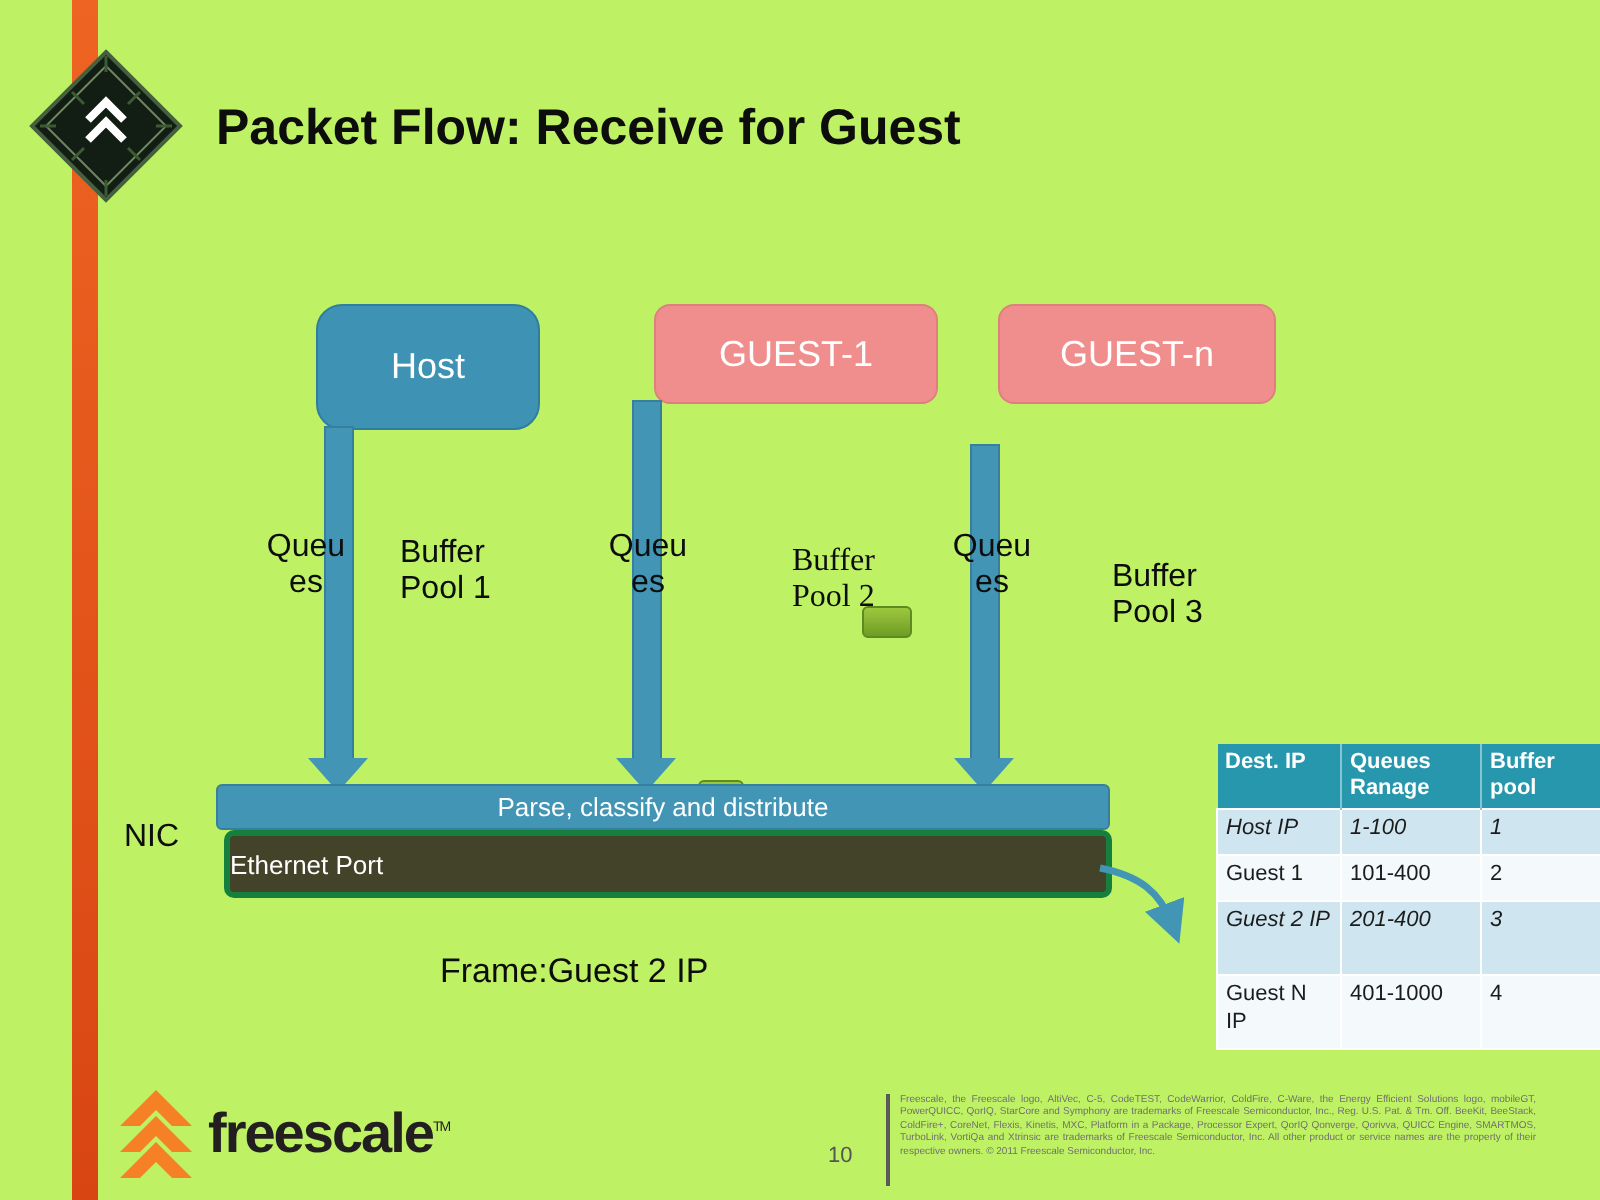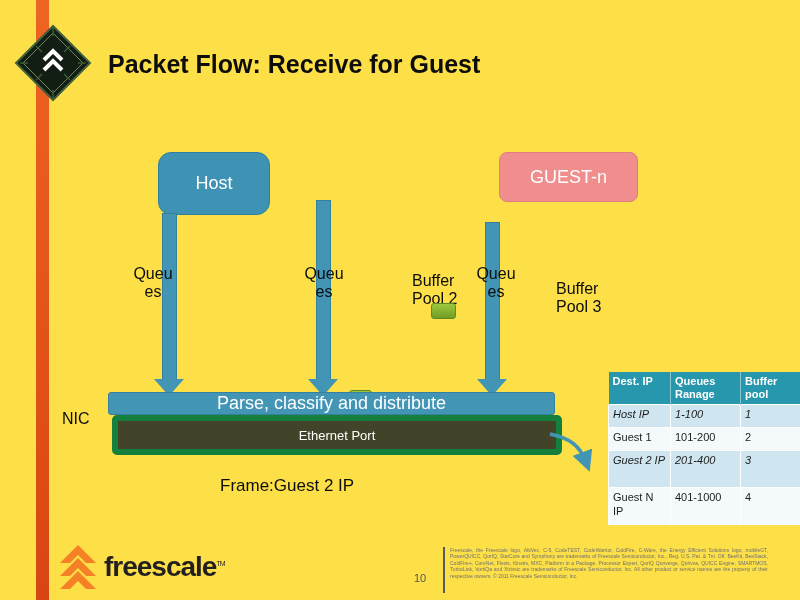--- a/index.html
+++ b/index.html
@@ -1,16 +1,16 @@
 <!DOCTYPE html>
 <html><head>
 <meta charset="utf-8">
 <style>
   html,body{margin:0;padding:0;background:#fff;}
-  .slide{position:relative;width:800px;height:600px;background:#fde047;overflow:hidden;
+  .slide{position:relative;width:800px;height:600px;background:#bef264;overflow:hidden;
          font-family:"Liberation Sans", sans-serif;color:#111;}
 
   
   .side-strip{position:absolute;left:36px;top:0;width:13px;height:600px;
               background:linear-gradient(180deg,#ee6422,#d84513);}
 
   
   .corner-logo{position:absolute;left:14px;top:24px;width:78px;height:78px;}
 
   
@@ -39,37 +39,37 @@
   .head3{left:477px;top:379px;}
 
   
   .lbl{position:absolute;font-size:16px;color:#0d0d0d;line-height:1.15;}
   .lbl-queues{width:44px;word-break:break-all;text-align:center;}
   .q1{left:131px;top:265px;}
   .q2{left:302px;top:265px;}
   .q3{left:474px;top:265px;}
   .bp{width:64px;}
   .bp1{left:200px;top:268px;}
-  .bp2{left:412px;top:272px;}
+  .bp2{left:396px;top:272px;font-family:Liberation Serif, serif;}
   .bp3{left:556px;top:280px;}
 
   
   .chip{position:absolute;border-radius:3px;border:1px solid #5d8b1f;
         background:linear-gradient(180deg,#9cc83e,#6f9c25);}
   .chip1{left:431px;top:303px;width:23px;height:14px;}
   .chip2{left:349px;top:390px;width:21px;height:14px;}
 
   
   .parse-bar{position:absolute;left:108px;top:392px;width:445px;height:21px;
              background:#4295b5;border:1px solid #37809d;border-radius:3px;
-             display:flex;align-items:flex-end;justify-content:center;
-             color:#fff;font-size:18px;}
+             display:flex;align-items:center;justify-content:center;
+             color:#fff;font-size:13px;}
   .eth-bar{position:absolute;left:112px;top:415px;width:438px;height:28px;
-           background:#43432a;border:6px solid #15803d;border-radius:5px;
-           display:flex;align-items:center;justify-content:center;
+           background:#43432a;border:3px solid #15803d;border-radius:5px;
+           display:flex;align-items:center;
            color:#fff;font-size:13px;}
   .nic-label{position:absolute;left:62px;top:410px;font-size:16px;color:#0d0d0d;}
   .frame-label{position:absolute;left:220px;top:476px;font-size:17px;color:#0d0d0d;}
 
   
   .curve{position:absolute;left:548px;top:430px;width:52px;height:42px;}
 
   
   .tbl-wrap{position:absolute;left:588px;top:372px;width:198px;margin-left:20px;}
   table.tbl{border-collapse:collapse;width:100%;table-layout:fixed;}
@@ -110,32 +110,36 @@
       <path d="M30,46 l9,-9 l9,9" stroke="#ffffff" stroke-width="4" fill="none"></path>
       <path d="M30,36 l9,-9 l9,9" stroke="#ffffff" stroke-width="4" fill="none"></path>
     </svg>
   </div>
 
   <div class="title">Packet Flow: Receive for Guest</div>
 
   <div class="node node-host">
     <span>Host</span>
   </div>
+  <div class="node node-guest1">
+    <span>GUEST-1</span>
+  </div>
   <div class="node node-guestn">
     <span>GUEST-n</span>
   </div>
 
   <div class="shaft shaft1"></div>
   <div class="head head1"></div>
   <div class="shaft shaft2"></div>
   <div class="head head2"></div>
   <div class="shaft shaft3"></div>
   <div class="head head3"></div>
 
   <div class="lbl lbl-queues q1">Queues</div>
+  <div class="lbl bp bp1">Buffer Pool 1</div>
   <div class="lbl lbl-queues q2">Queues</div>
   <div class="lbl bp bp2">Buffer Pool 2</div>
   <div class="lbl lbl-queues q3">Queues</div>
   <div class="lbl bp bp3">Buffer Pool 3</div>
 
   <div class="chip chip1"></div>
   <div class="chip chip2"></div>
 
   <div class="parse-bar">
     <span>Parse, classify and distribute</span>
@@ -172,21 +176,21 @@
         </tr>
       </thead>
       <tbody>
         <tr class="band">
           <td class="h22">Host IP</td>
           <td class="h22">1-100</td>
           <td class="h22">1</td>
         </tr>
         <tr class="plain">
           <td class="h22">Guest 1</td>
-          <td class="h22">101-200</td>
+          <td class="h22">101-400</td>
           <td class="h22">2</td>
         </tr>
         <tr class="band">
           <td class="h36">Guest 2 IP</td>
           <td class="h36">201-400</td>
           <td class="h36">3</td>
         </tr>
         <tr class="plain">
           <td class="h36">Guest N IP</td>
           <td class="h36">401-1000</td>

